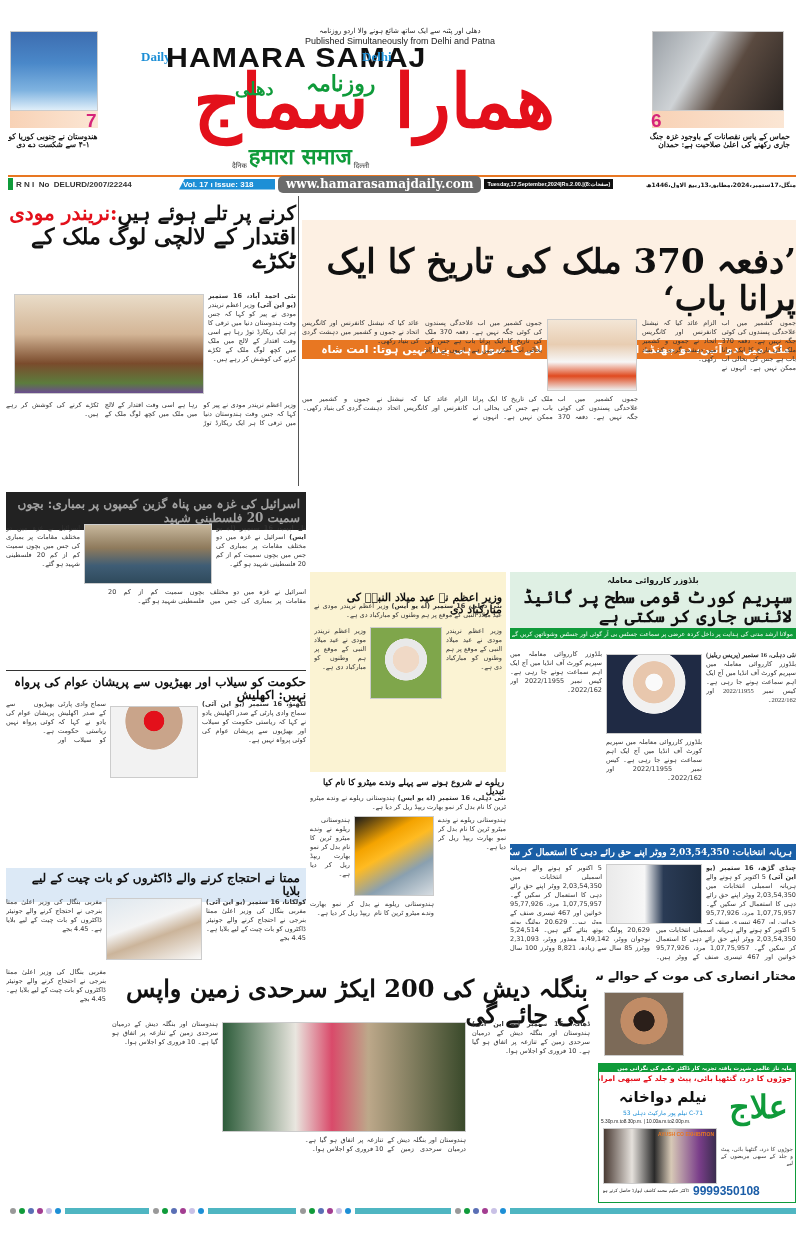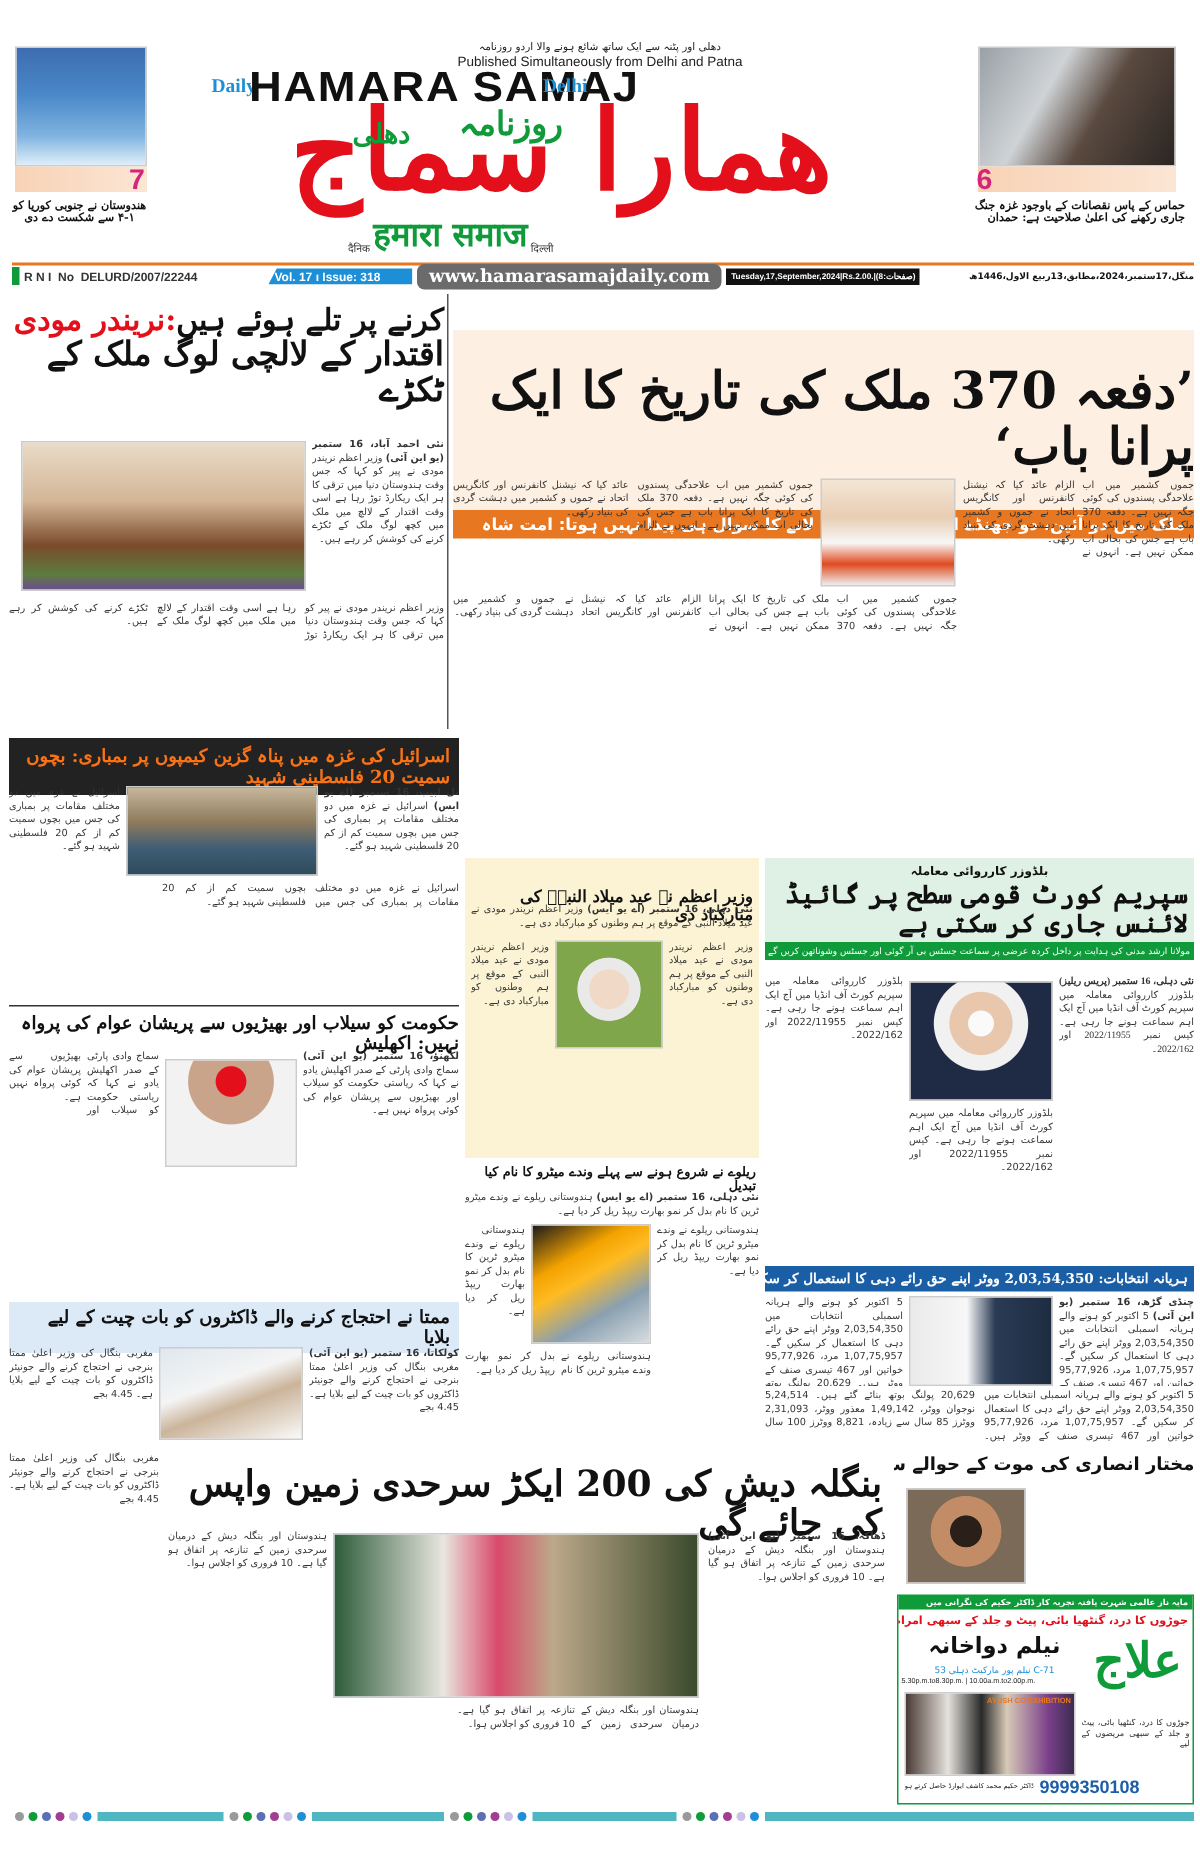--- a/index.html
+++ b/index.html
@@ -73,21 +73,21 @@
     <div class="urdu-h" style="font-size:34px;direction:rtl;">’دفعہ 370 ملک کی تاریخ کا ایک پرانا باب‘</div>
   </div>
   <div class="rtl" style="background:#e87722;color:#fff;font:bold 11px 'DejaVu Sans',sans-serif;padding:3px 6px;">ملک میں دو آئین، دو جھنڈے اور دو لیڈر واپس لانے کا سوال ہی پیدا نہیں ہوتا: امت شاہ</div>
   <div class="abs body-text" style="left:0;top:122px;width:240px;height:72px;column-count:2;column-gap:6px;">جموں کشمیر میں اب علاحدگی پسندوں کی کوئی جگہ نہیں ہے۔ دفعہ 370 ملک کی تاریخ کا ایک پرانا باب ہے جس کی بحالی اب ممکن نہیں ہے۔ انہوں نے الزام عائد کیا کہ نیشنل کانفرنس اور کانگریس اتحاد نے جموں و کشمیر میں دہشت گردی کی بنیاد رکھی۔</div>
   <div class="abs photo" style="left:245px;top:122px;width:90px;height:72px;background:linear-gradient(180deg,#f3e6d6 0%,#e8cdb2 35%,#f7f7f7 60%,#e04a1f 80%,#eee 100%);"></div>
   <div class="abs body-text" style="left:340px;top:122px;width:154px;height:248px;column-count:2;column-gap:5px;">جموں کشمیر میں اب علاحدگی پسندوں کی کوئی جگہ نہیں ہے۔ دفعہ 370 ملک کی تاریخ کا ایک پرانا باب ہے جس کی بحالی اب ممکن نہیں ہے۔ انہوں نے الزام عائد کیا کہ نیشنل کانفرنس اور کانگریس اتحاد نے جموں و کشمیر میں دہشت گردی کی بنیاد رکھی۔</div>
   <div class="abs body-text" style="left:0;top:198px;width:336px;height:170px;column-count:4;column-gap:5px;">جموں کشمیر میں اب علاحدگی پسندوں کی کوئی جگہ نہیں ہے۔ دفعہ 370 ملک کی تاریخ کا ایک پرانا باب ہے جس کی بحالی اب ممکن نہیں ہے۔ انہوں نے الزام عائد کیا کہ نیشنل کانفرنس اور کانگریس اتحاد نے جموں و کشمیر میں دہشت گردی کی بنیاد رکھی۔</div>
 </div>
 
 <div class="abs" style="left:6px;top:492px;width:300px;height:170px;">
-  <div class="rtl" style="background:#222;color:#f97316;font:bold 12px 'DejaVu Serif',serif;padding:5px 6px;">اسرائیل کی غزہ میں پناہ گزین کیمپوں پر بمباری: بچوں سمیت 20 فلسطینی شہید</div>
+  <div class="rtl" style="background:#222;color:#a3a3a3;font:bold 12px 'DejaVu Serif',serif;padding:5px 6px;">اسرائیل کی غزہ میں پناہ گزین کیمپوں پر بمباری: بچوں سمیت 20 فلسطینی شہید</div>
   <div class="abs body-text" style="left:210px;top:32px;width:90px;height:60px;">
     <span style="font-weight:bold;">تل ابیب، 16 ستمبر (اے یو ایس)</span>
     <span>اسرائیل نے غزہ میں دو مختلف مقامات پر بمباری کی جس میں بچوں سمیت کم از کم 20 فلسطینی شہید ہو گئے۔</span>
   </div>
   <div class="abs photo" style="left:78px;top:32px;width:128px;height:60px;background:linear-gradient(180deg,#c7b79c 0%,#8e7a5c 40%,#3f5d75 70%,#2f4a5c 100%);"></div>
   <div class="abs body-text" style="left:0;top:32px;width:74px;height:60px;">اسرائیل نے غزہ میں دو مختلف مقامات پر بمباری کی جس میں بچوں سمیت کم از کم 20 فلسطینی شہید ہو گئے۔</div>
   <div class="abs body-text" style="left:0;top:96px;width:300px;height:70px;column-count:3;column-gap:6px;">اسرائیل نے غزہ میں دو مختلف مقامات پر بمباری کی جس میں بچوں سمیت کم از کم 20 فلسطینی شہید ہو گئے۔</div>
 </div>
 
 <div class="abs" style="left:6px;top:670px;width:300px;height:190px;">

